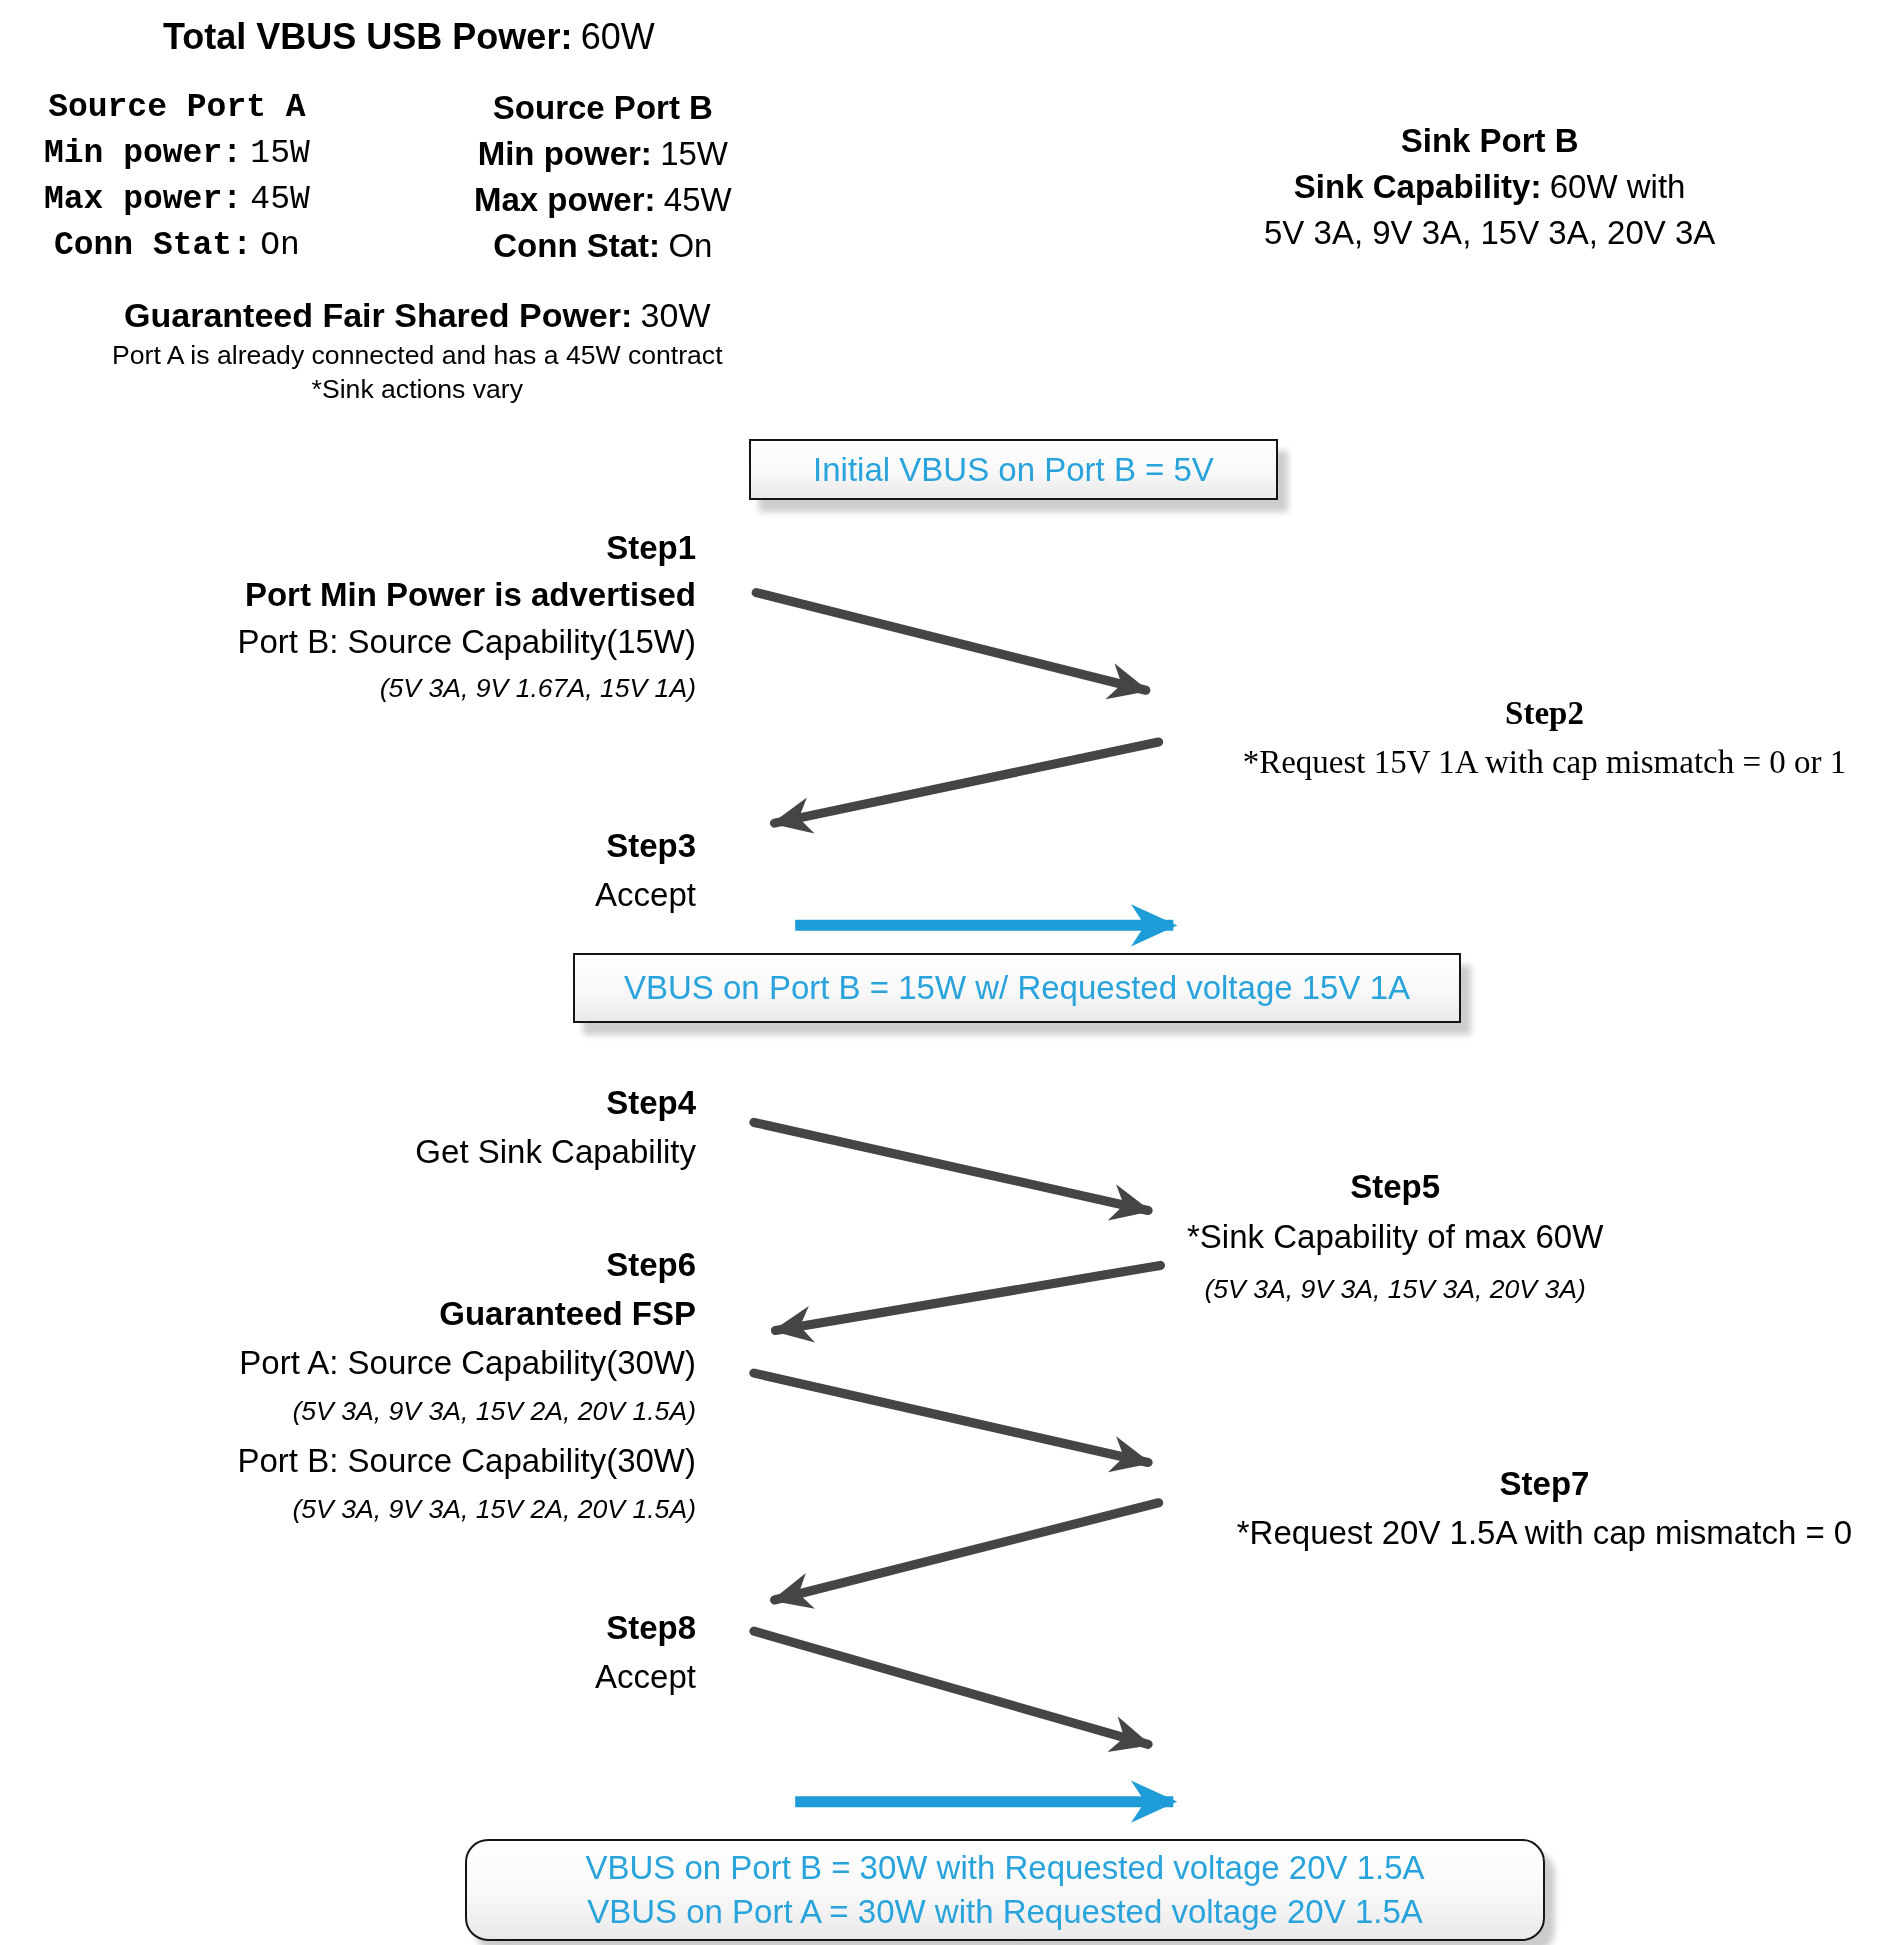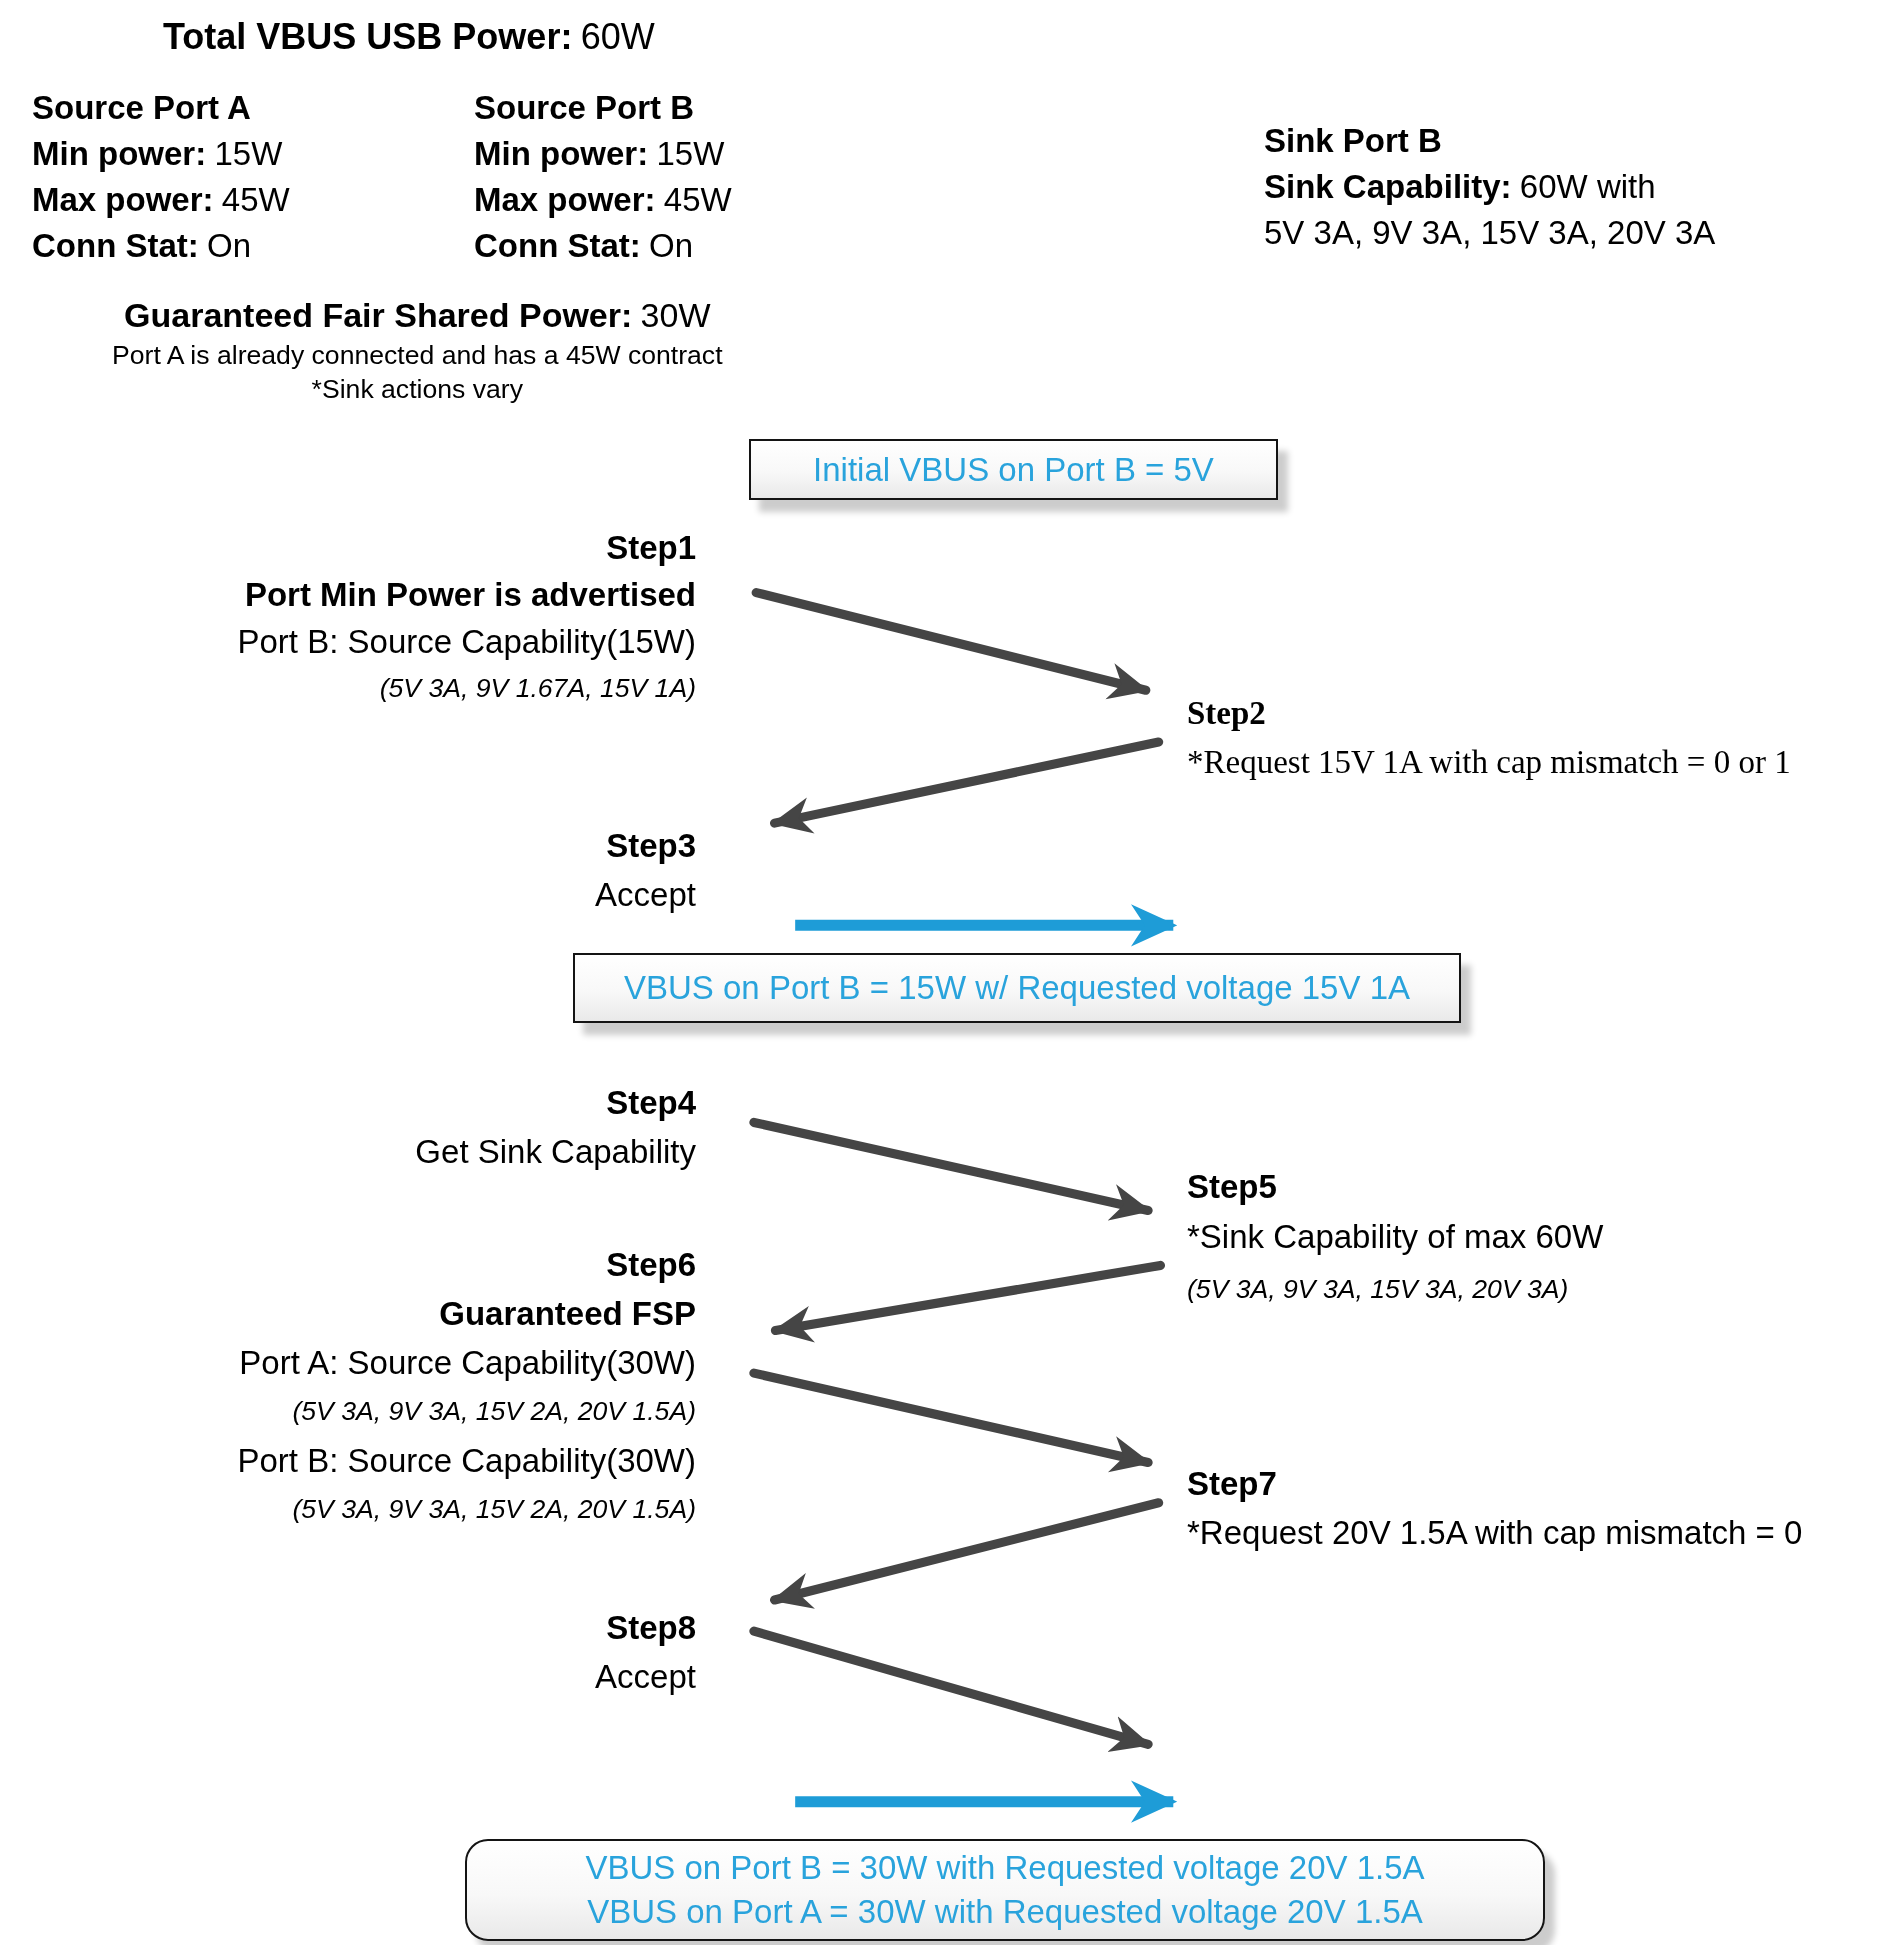--- a/index.html
+++ b/index.html
@@ -10,21 +10,21 @@
   }
   html,body{margin:0;padding:0;background:#ffffff;}
   #canvas{
     position:relative;
     width:1902px;height:1946px;
     background:#ffffff;
     font-family:"Liberation Sans",sans-serif;
     color:#000;
     overflow:hidden;
   }
-  .abs{position:absolute;}
+  .abs{position:absolute;text-align:center;}
   .nw{white-space:nowrap;}
   .b{font-weight:bold;}
   .it{font-style:italic;}
   .right{text-align:right;}
   .center{text-align:center;}
   .fs-title{font-size:36px;}
   .fs-body{font-size:33px;}
   .fs-small{font-size:26.6px;}
   .lh100{line-height:46px;height:46px;}
   .lh95{line-height:45px;height:45px;}
@@ -46,21 +46,21 @@
 </style>
 </head>
 <body>
 
 <div id="canvas">
 
   <div class="abs nw fs-title lh100" style="left:163px;top:13.8px;">
     <span class="b">Total VBUS USB Power:</span><span class="gap">60W</span>
   </div>
 
-  <div class="abs nw fs-body" style="left:32px;top:85px;">
+  <div class="abs nw fs-body" style="left:44px;top:85px;font-family:Liberation Mono, monospace;">
     <div class="b lh100">Source Port A</div>
     <div class="lh100">
       <span class="b">Min power:</span><span class="gap">15W</span>
     </div>
     <div class="lh100">
       <span class="b">Max power:</span><span class="gap">45W</span>
     </div>
     <div class="lh100">
       <span class="b">Conn Stat:</span><span class="gap">On</span>
     </div>

